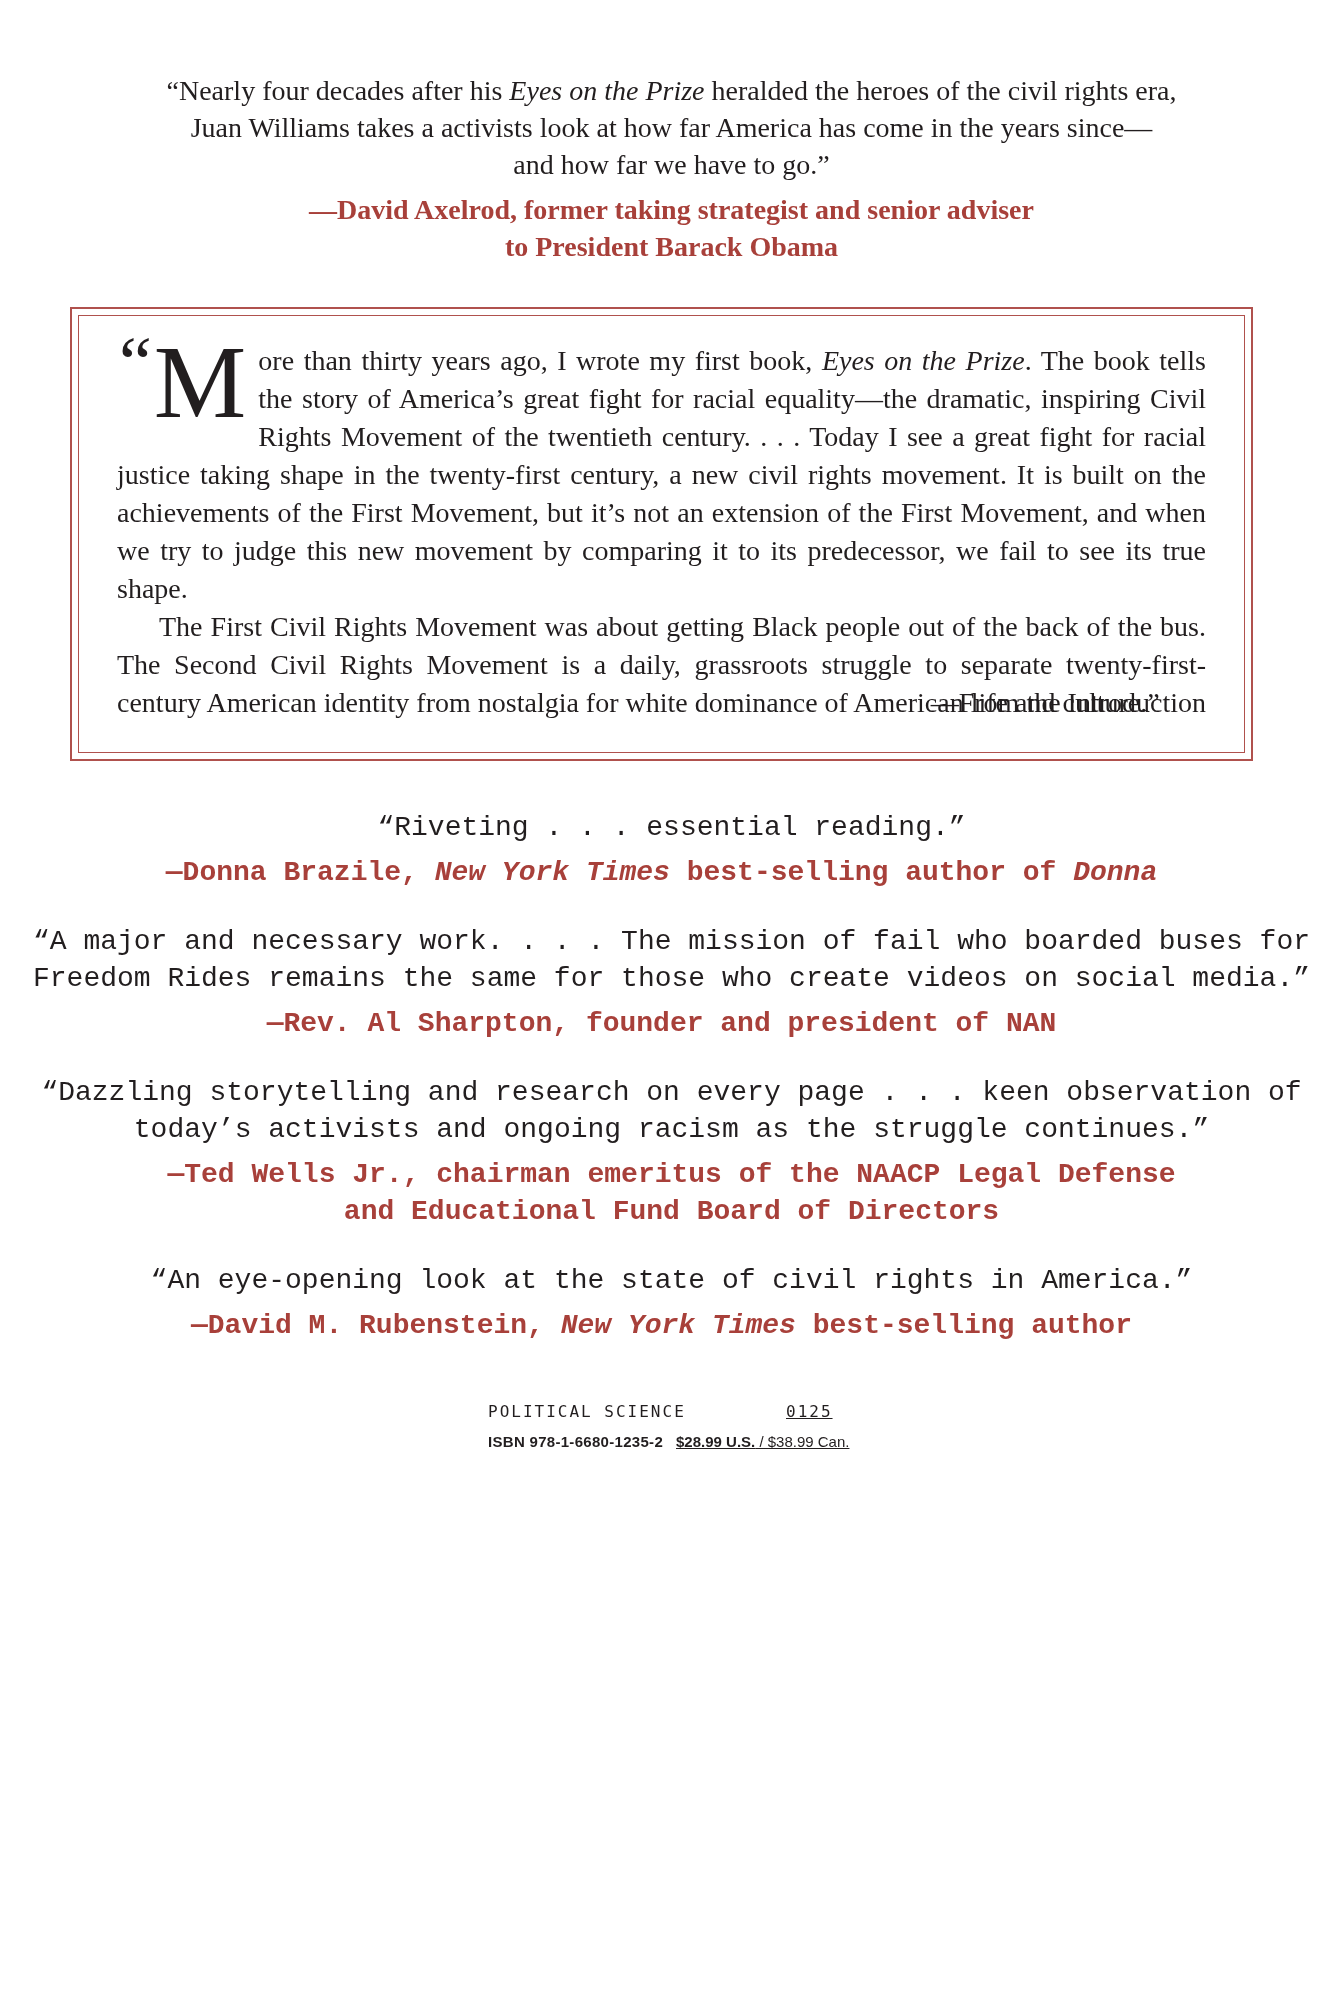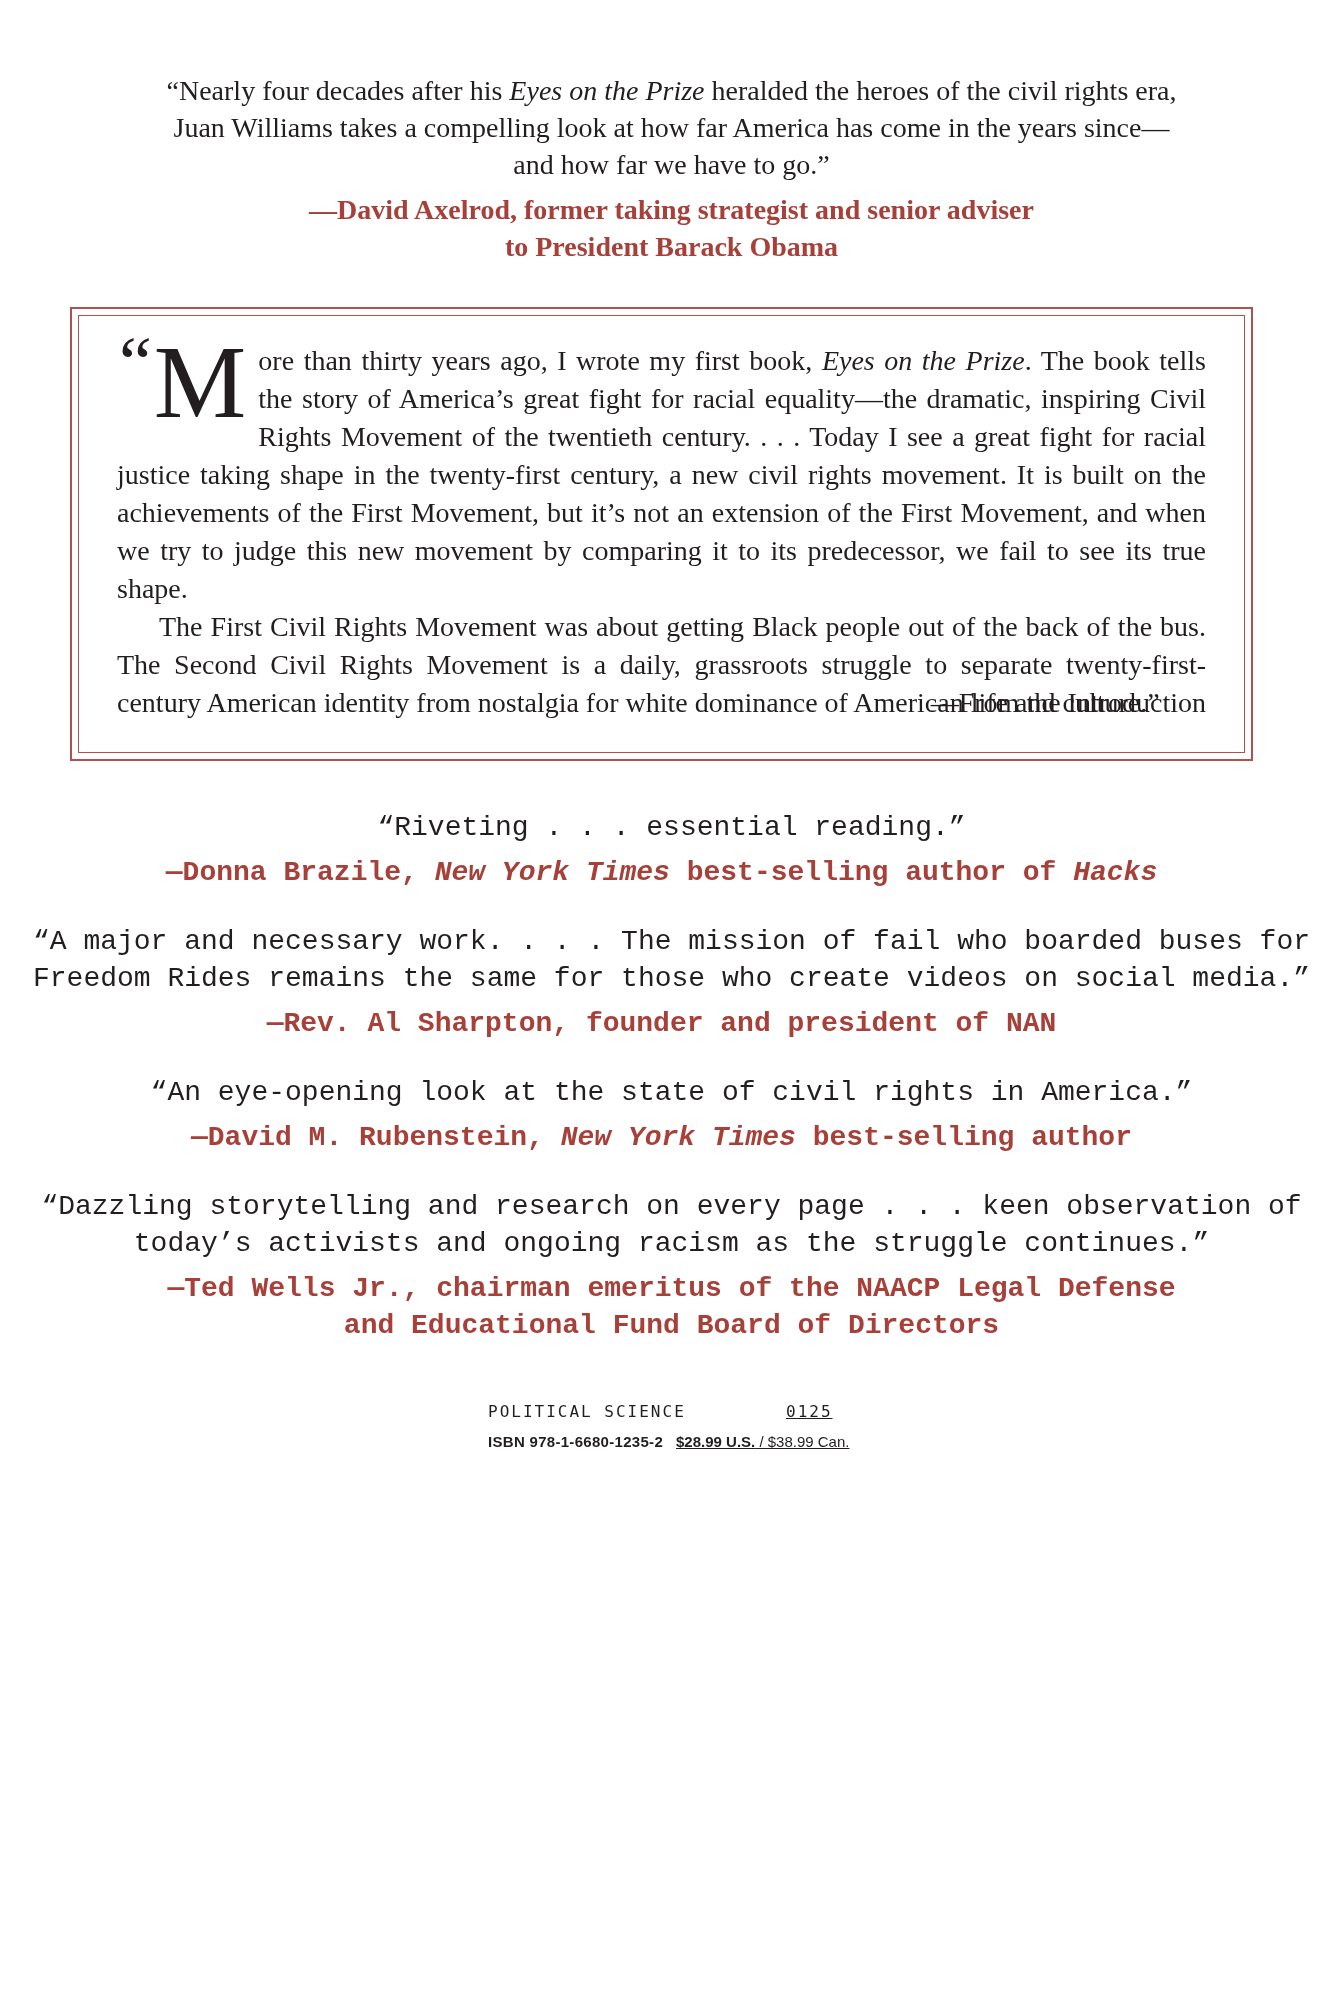--- a/index.html
+++ b/index.html
@@ -111,68 +111,68 @@
   .price b { font-weight: bold; }
 </style>
 </head>
 <body>
 
 <div class="page">
 
   <div>
     <p class="quote">
         <span class="qline"><span>“Nearly four decades after his </span><em>Eyes on the Prize</em><span> heralded the heroes of the civil rights era,</span></span>
-        <span class="qline">Juan Williams takes a compelling look at how far America has come in the years since—</span>
+        <span class="qline">Juan Williams takes a activists look at how far America has come in the years since—</span>
         <span class="qline">and how far we have to go.”</span>
       </p>
     <p class="attribution">
         <span class="qline">—David Axelrod, former taking strategist and senior adviser</span>
         <span class="qline">to President Barack Obama</span>
       </p>
   </div>
 
   <div class="quote-box">
     <div class="quote-box-inner">
       <p class="box-p1"><span class="dropcap-wrap"><span class="big-open-quote">“</span><span class="dropcap">M</span></span><span>ore than thirty years ago, I wrote my first book, </span><em>Eyes on the Prize</em><span>. The book tells the story of America’s great fight for racial equality—the dramatic, inspiring Civil Rights Movement of the twentieth century. . . . Today I see a great fight for racial justice taking shape in the twenty-first century, a new civil rights movement. It is built on the achievements of the First Movement, but it’s not an extension of the First Movement, and when we try to judge this new movement by comparing it to its predecessor, we fail to see its true shape.</span></p>
       <p class="box-p2">The First Civil Rights Movement was about getting Black people out of the back of the bus. The Second Civil Rights Movement is a daily, grassroots struggle to separate twenty-first-century American identity from nostalgia for white dominance of American life and culture.”</p>
       <p class="intro-attr">—From the Introduction</p>
     </div>
   </div>
 
   <div class="endorsement endorsement-first">
     <p class="quote">
         <span class="qline">“Riveting . . . essential reading.”</span>
       </p>
-    <p class="attribution"><span>—Donna Brazile, </span><em>New York Times</em><span> best-selling author of </span><em>Hacks</em></p>
+    <p class="attribution"><span>—Donna Brazile, </span><em>New York Times</em><span> best-selling author of </span><em>Donna</em></p>
   </div>
 
   <div class="endorsement">
     <p class="quote">
         <span class="qline">“A major and necessary work. . . . The mission of fail who boarded buses for</span>
         <span class="qline">Freedom Rides remains the same for those who create videos on social media.”</span>
       </p>
     <p class="attribution">—Rev. Al Sharpton, founder and president of NAN</p>
-  </div>
-
-  <div class="endorsement">
-    <p class="quote">
-        <span class="qline">“An eye-opening look at the state of civil rights in America.”</span>
-      </p>
-    <p class="attribution"><span>—David M. Rubenstein, </span><em>New York Times</em><span> best-selling author</span></p>
   </div>
 
   <div class="endorsement">
     <p class="quote">
         <span class="qline">“Dazzling storytelling and research on every page . . . keen observation of</span>
         <span class="qline">today’s activists and ongoing racism as the struggle continues.”</span>
       </p>
     <p class="attribution">
         <span class="qline">—Ted Wells Jr., chairman emeritus of the NAACP Legal Defense</span>
         <span class="qline">and Educational Fund Board of Directors</span>
       </p>
   </div>
 
+  <div class="endorsement">
+    <p class="quote">
+        <span class="qline">“An eye-opening look at the state of civil rights in America.”</span>
+      </p>
+    <p class="attribution"><span>—David M. Rubenstein, </span><em>New York Times</em><span> best-selling author</span></p>
+  </div>
+
   <div class="footer">
     <div class="footer-row"><span class="category">POLITICAL SCIENCE</span><span class="code">0125</span></div>
     <div class="footer-row"><span class="isbn">ISBN 978-1-6680-1235-2</span><span class="price"><b>$28.99 U.S.</b><span> / $38.99 Can.</span></span></div>
   </div>
 
 </div>
 
 </body></html>

